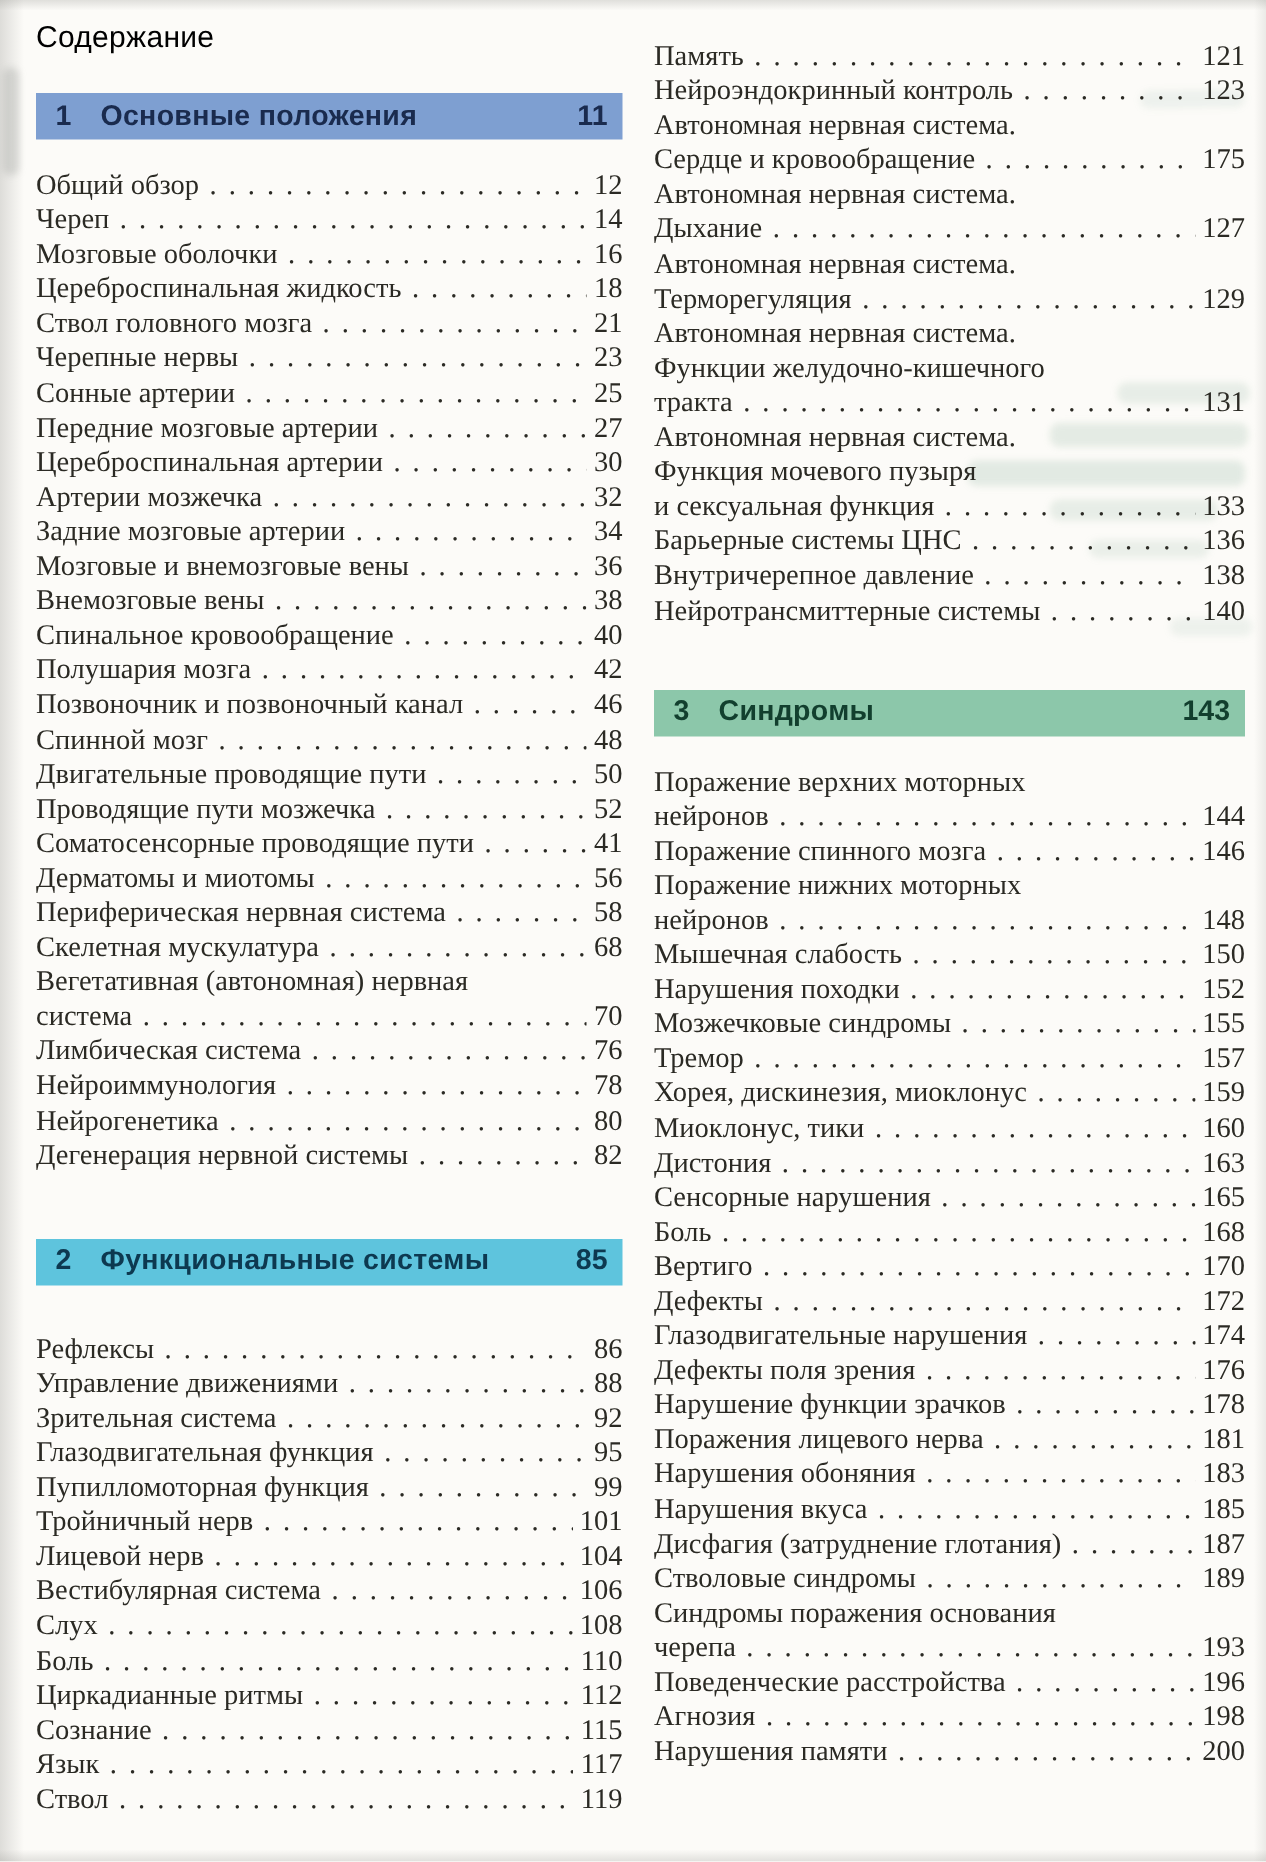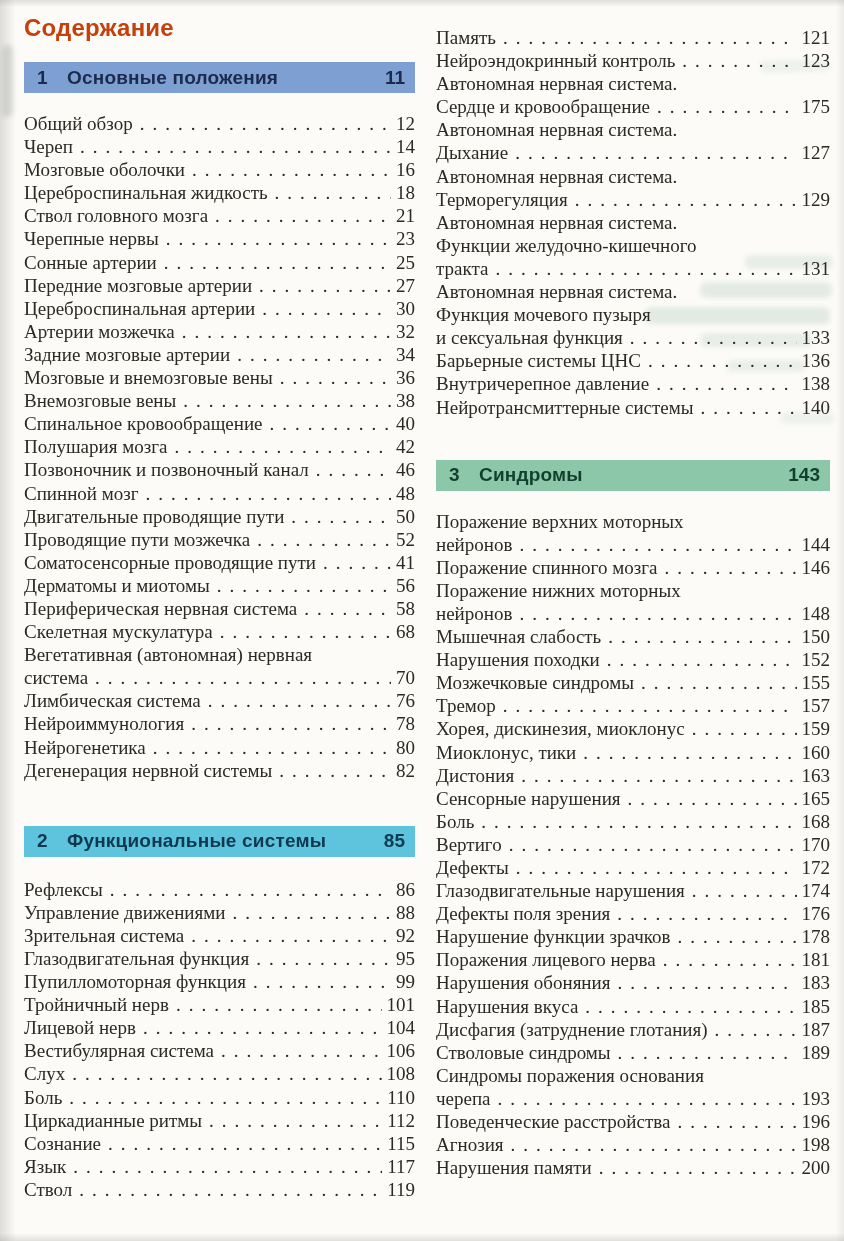--- a/index.html
+++ b/index.html
@@ -17,33 +17,33 @@
   .edge-bottom{left:0;bottom:0;width:100%;height:8px;
     background:linear-gradient(to top, rgba(145,145,140,0.26), rgba(145,145,140,0));}
   .edge-right{right:0;top:0;width:8px;height:100%;
     background:linear-gradient(to left, rgba(160,160,155,0.18), rgba(160,160,155,0));}
 
   
   .blot{position:absolute;border-radius:6px;filter:blur(2.5px);pointer-events:none;}
 
   .page-title{
     position:absolute;left:24px;top:14px;
-    font-family:"Liberation Sans", sans-serif;font-weight:700;
-    font-size:24px;color:#c2410c;letter-spacing:0.2px;
+    font-family:"Liberation Sans", sans-serif;font-weight:400;
+    font-size:20px;color:#000000;letter-spacing:0.2px;
   }
 
   .col{position:absolute;top:0;}
   .col-left{left:24px;width:391px;}
   .col-right{left:436px;width:394px;}
 
   
   .col-left  > :nth-child(1){margin-top:62px;}
   .col-left  > :nth-child(2){margin-top:19px;}
   .col-left  > :nth-child(3){margin-top:44px;}
-  .col-left  > :nth-child(4){margin-top:21px;}
+  .col-left  > :nth-child(4){margin-top:31px;}
   .col-right > :nth-child(1){margin-top:26px;}
   .col-right > :nth-child(2){margin-top:41px;}
   .col-right > :nth-child(3){margin-top:19px;}
 
   .sec-header{
     display:flex;align-items:center;height:31px;
     padding:0 10px 0 13px;box-sizing:border-box;
     font-family:"Liberation Sans", sans-serif;font-weight:700;font-size:19px;
   }
   .sec-num{width:30px;flex-shrink:0;}

